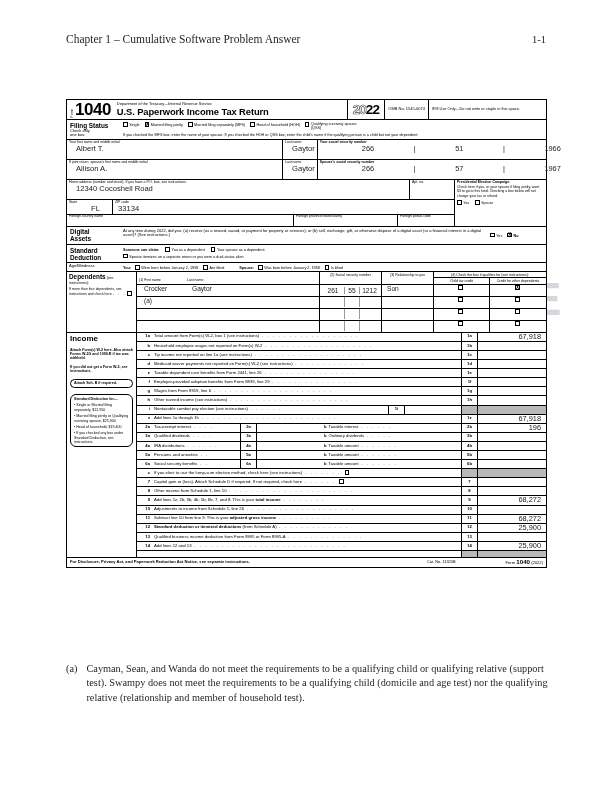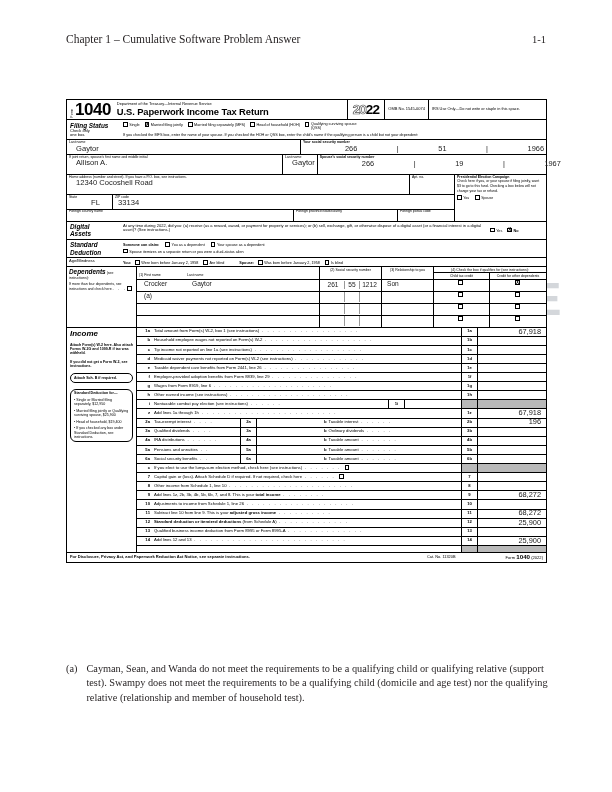--- a/index.html
+++ b/index.html
@@ -53,21 +53,21 @@
   .mast .mid{flex:1 1 auto;padding:2px 0 1px 2px;}
   .mast .dept{font-size:3.9px;}
   .mast .ttl{font-size:9.4px;font-weight:bold;letter-spacing:-0.1px;margin-top:0.5px;}
   .mast .yr{display:flex;align-items:center;padding:0 5px;border-left:1px solid #000;}
   .yr .y20{font-size:13.5px;font-weight:bold;color:#fff;
     -webkit-text-stroke:0.7px #555;letter-spacing:-1px;}
   .yr .y22{font-size:13.5px;font-weight:bold;letter-spacing:-0.7px;}
   .mast .omb{display:flex;align-items:center;padding:0 3px;border-left:1px solid #000;font-size:4px;}
   .mast .iru{display:flex;align-items:center;padding:0 3px;border-left:1px solid #000;font-size:3.9px;flex:0 0 118px;}
 
-  .sect-lab{font-size:6.4px;font-weight:bold;font-style:italic;}
+  .sect-lab{font-size:6.4px;font-weight:bold;}
   .sect-sub{font-size:4px;font-weight:normal;}
 
   .leftcol{flex:0 0 54px;padding:1.5px 3px;}
 
   .ssn-grid{display:flex;align-items:flex-end;gap:0;margin-top:0.5px;}
   .ssn-grid span{font-family:"Liberation Sans",sans-serif;font-size:7.4px;color:#222;margin-left:38px;}
   .ssn-sep{display:inline-block;width:5px;text-align:center;color:#888;font-size:7px;}
 
   .dep-head{font-size:3.5px;text-align:center;line-height:1.15;}
   .incline{display:flex;align-items:center;height:9.1px;}
@@ -149,20 +149,24 @@
           <span class="cbw" style="white-space:normal;width:58px;display:inline-flex;">
               <span class="cb"></span>
               <span>Qualifying surviving spouse (QSS)</span>
             </span>
         </div>
         <div class="lab" style="margin-top:3px;line-height:1.35;">If you checked the MFS box, enter the name of your spouse. If you checked the HOH or QSS box, enter the child's name if the qualifying person is a child but not your dependent:</div>
       </div>
     </div>
 
     <div class="row bb">
+      <div class="cell br" style="flex:0 0 216px;height:19px;">
+        <div class="tiny">Your first name and middle initial</div>
+        <div class="ent" style="margin-left:7px;">Albert T.</div>
+      </div>
       <div class="cell br" style="flex:1 1 auto;">
         <div class="tiny">Last name</div>
         <div class="ent" style="margin-left:7px;">Gaytor</div>
       </div>
       <div class="cell" style="flex:0 0 92px;">
         <div class="tiny b">Your social security number</div>
         <div class="ssn-grid" style="margin-left:4px;">
           <span>266</span>
             <span class="ssn-sep">|</span>
             <span>51</span>
@@ -179,21 +183,21 @@
       </div>
       <div class="cell br" style="flex:1 1 auto;">
         <div class="tiny">Last name</div>
         <div class="ent" style="margin-left:7px;">Gaytor</div>
       </div>
       <div class="cell" style="flex:0 0 92px;">
         <div class="tiny b">Spouse's social security number</div>
         <div class="ssn-grid" style="margin-left:4px;">
           <span>266</span>
             <span class="ssn-sep">|</span>
-            <span>19</span>
+            <span>57</span>
             <span class="ssn-sep">|</span>
             <span>1967</span>
         </div>
       </div>
     </div>
 
     <div class="row">
       <div style="flex:1 1 auto;">
         <div class="row bb">
           <div class="cell br" style="flex:1 1 auto;height:19px;">

